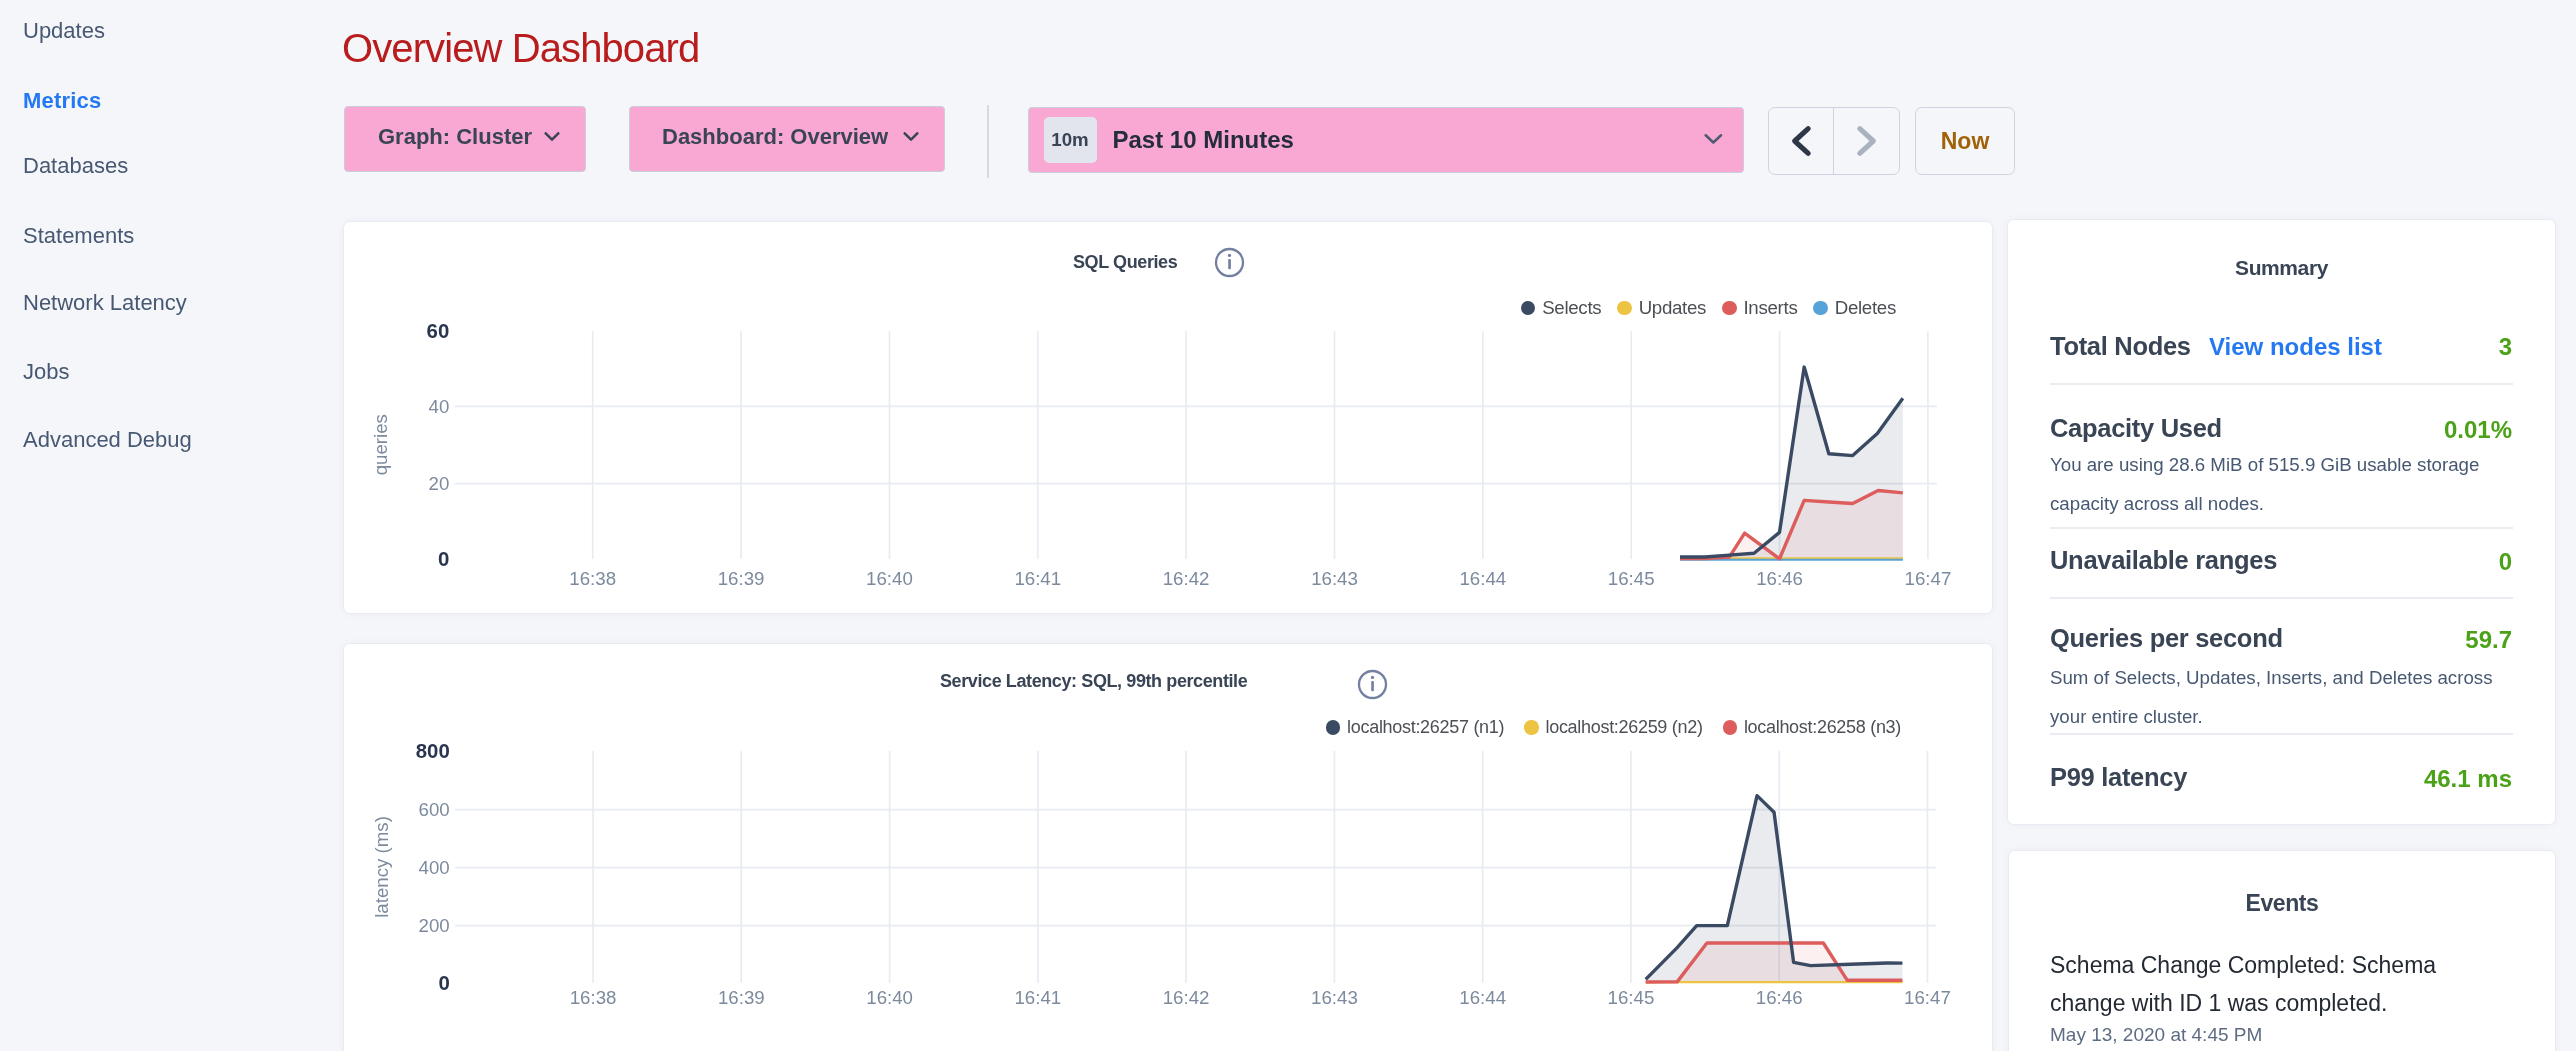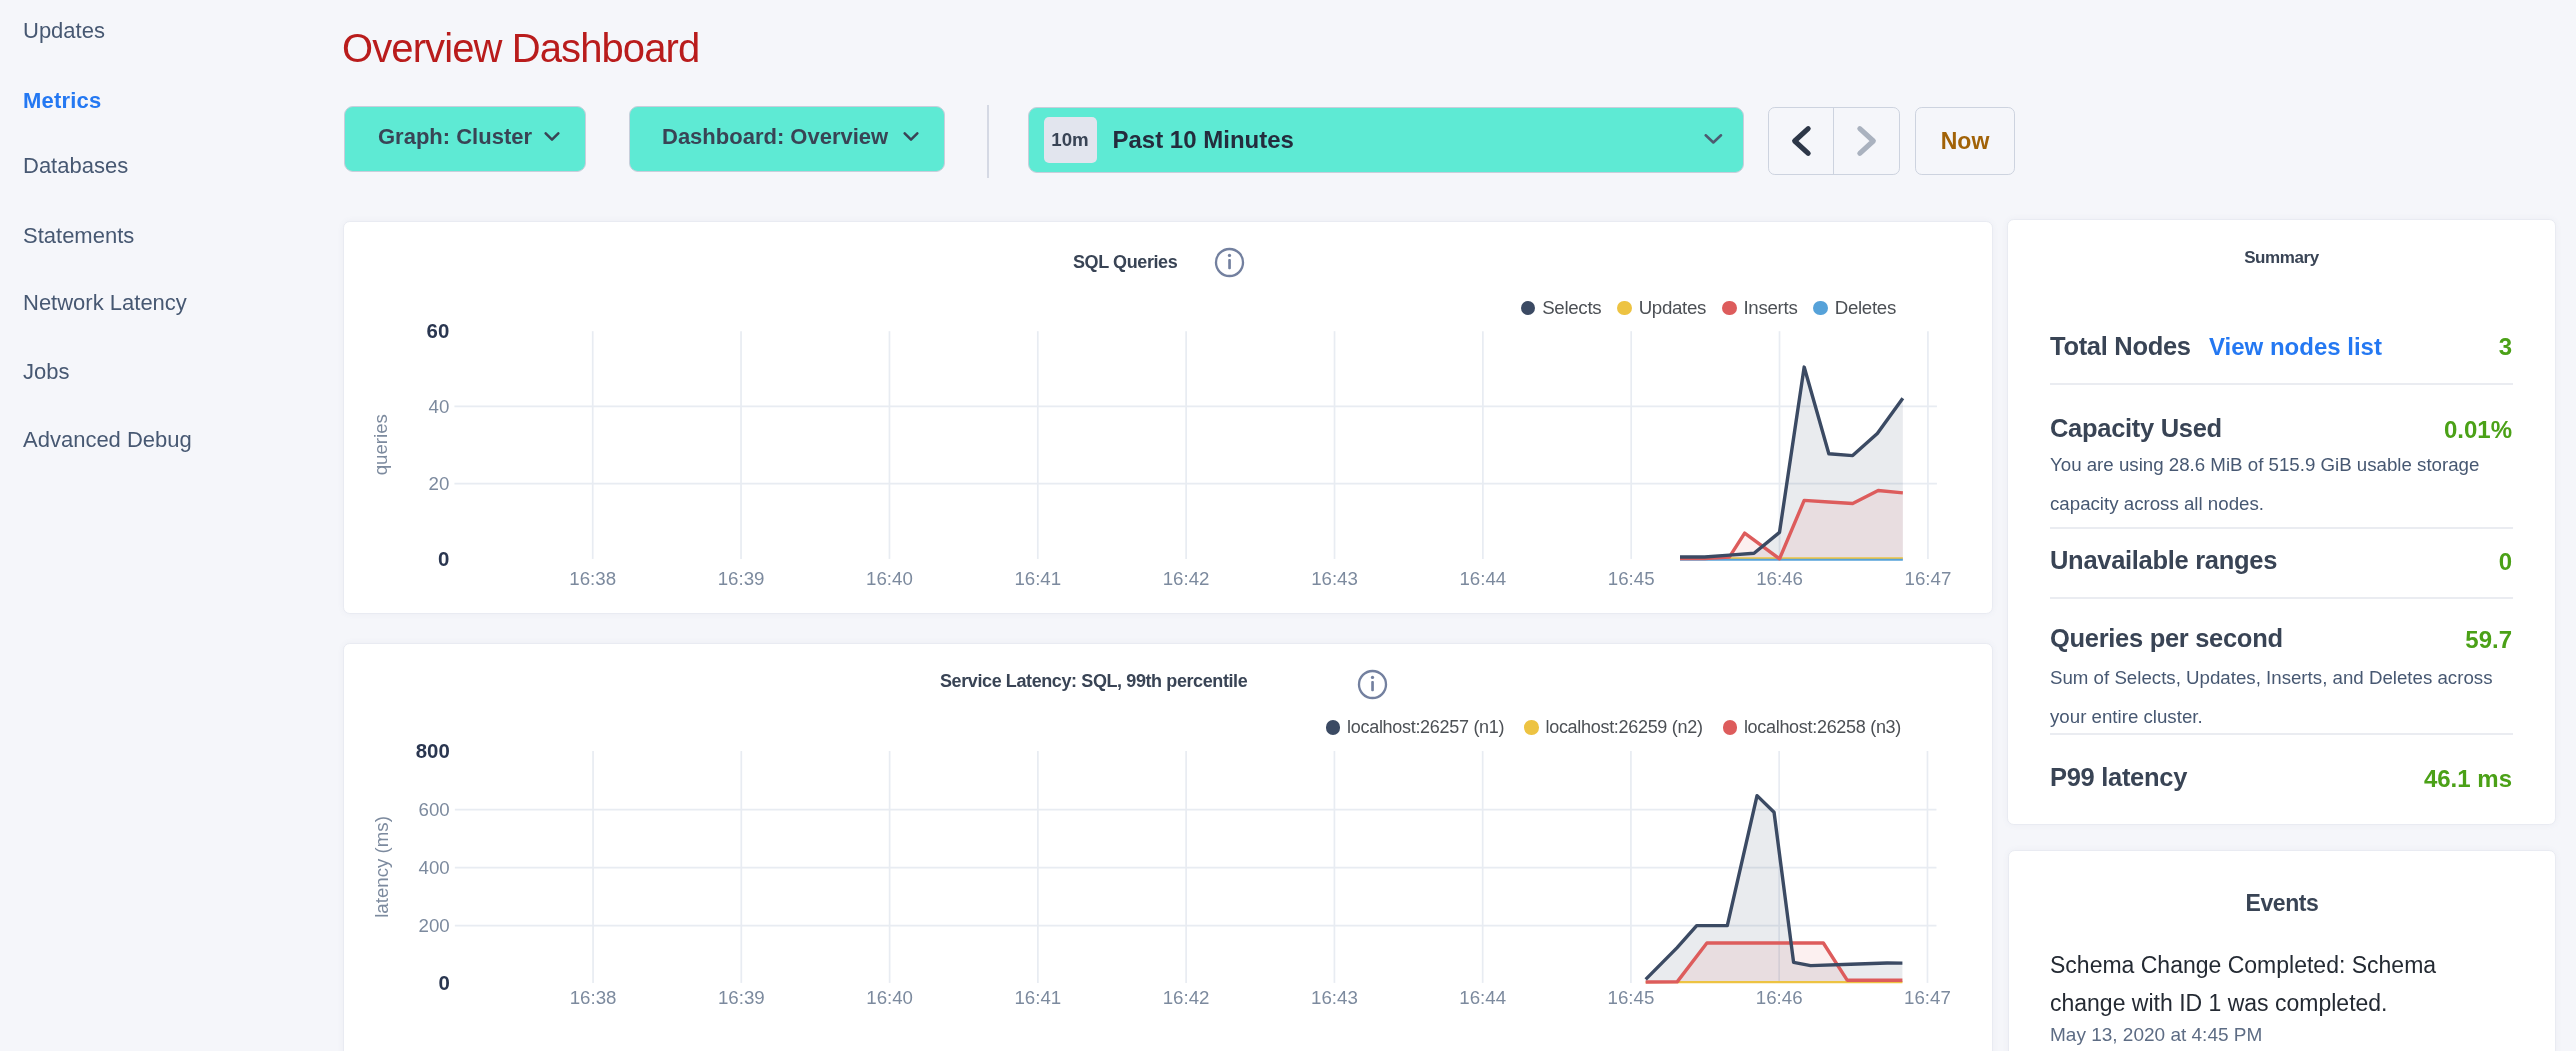--- a/index.html
+++ b/index.html
@@ -1,20 +1,20 @@
 <!DOCTYPE html>
 <html style="font-size:13.6px"><head><meta charset="utf-8"><style>
 *{margin:0;padding:0;box-sizing:border-box}
 html,body{width:2576px;height:1051px;overflow:hidden}
 body{background:#f5f6fa;font-family:"Liberation Sans",sans-serif;position:relative;color:#394455}
 .abs{position:absolute}
 .nav{color:#475872;font-size:22px;line-height:22px}
 .nav.act{color:#2478f2;font-weight:bold;font-size:22px;line-height:22px;letter-spacing:0.2px}
 .card{position:absolute;background:#fff;border:1.7px solid #e9ebf2;border-radius:6.8px;box-shadow:0 0 6.8px rgba(90,100,130,.06)}
-.dd{position:absolute;background:#5eead4;border:1.7px solid #c8cedb;border-radius:9px;display:flex;align-items:center}
+.dd{position:absolute;background:#f9a8d4;border:1.7px solid #c8cedb;border-radius:4px;display:flex;align-items:center}
 .dd .t{font-weight:bold;font-size:22px;color:#394455}
 .ctitle{position:absolute;font-weight:bold;font-size:18px;letter-spacing:-0.4px;color:#394455}
 .leg{position:absolute;display:flex;align-items:center}
 .leg .it{display:flex;align-items:center}
 .dot{width:14.5px;height:14.5px;border-radius:50%;margin-right:6.8px;flex:none}
 .leg .lb{font-size:18.7px;letter-spacing:-0.3px;color:#4c5055}
 .leg .lb2{font-size:18px;letter-spacing:-0.3px;color:#4c5055}
 .slabel{position:absolute;font-weight:bold;font-size:25.5px;letter-spacing:-0.3px;color:#394455}
 .sval{position:absolute;font-weight:bold;font-size:24px;color:#4ba117;text-align:right}
 .sdesc{position:absolute;font-size:18.7px;line-height:39px;color:#475872}
@@ -172,21 +172,21 @@
     <text x="816.9" y="425" text-anchor="middle" font-size="22" fill="#7c8a9e">16:41</text>
     <text x="991.3" y="425" text-anchor="middle" font-size="22" fill="#7c8a9e">16:42</text>
     <text x="1165.8" y="425" text-anchor="middle" font-size="22" fill="#7c8a9e">16:43</text>
     <text x="1340.2" y="425" text-anchor="middle" font-size="22" fill="#7c8a9e">16:44</text>
     <text x="1514.6" y="425" text-anchor="middle" font-size="22" fill="#7c8a9e">16:45</text>
     <text x="1689.0" y="425" text-anchor="middle" font-size="22" fill="#7c8a9e">16:46</text>
     <text x="1863.5" y="425" text-anchor="middle" font-size="22" fill="#7c8a9e">16:47</text>
     <text transform="translate(44,263.5) rotate(-90)" text-anchor="middle" dy="8" font-size="22" fill="#7c8a9e">latency (ms)</text>
   </svg>
 <div class="card" style="left:2007px;top:219px;width:549px;height:606px"></div>
-<div class="abs" style="left:2007px;top:248px;width:549px;text-align:center;font-weight:bold;font-size:17px;letter-spacing:-0.4px;color:#394455">Summary</div>
+<div class="abs" style="left:2007px;top:256px;width:549px;text-align:center;font-weight:bold;font-size:21px;letter-spacing:-0.4px;color:#394455">Summary</div>
 <div class="slabel" style="left:2050px;top:332px">Total Nodes</div>
 <div class="sval" style="right:64px;top:333px">3</div>
 <div class="abs" style="left:2209px;top:333px;font-weight:bold;font-size:24px;color:#2478f2">View nodes list</div>
 <div class="sdiv" style="left:2050px;top:383px;width:463px"></div>
 <div class="slabel" style="left:2050px;top:414px">Capacity Used</div>
 <div class="sval" style="right:64px;top:416px">0.01%</div>
 <div class="sdesc" style="left:2050px;top:445px">You are using 28.6 MiB of 515.9 GiB usable storage<br>capacity across all nodes.</div>
 <div class="sdiv" style="left:2050px;top:527px;width:463px"></div>
 <div class="slabel" style="left:2050px;top:546px">Unavailable ranges</div>
 <div class="sval" style="right:64px;top:548px">0</div>

